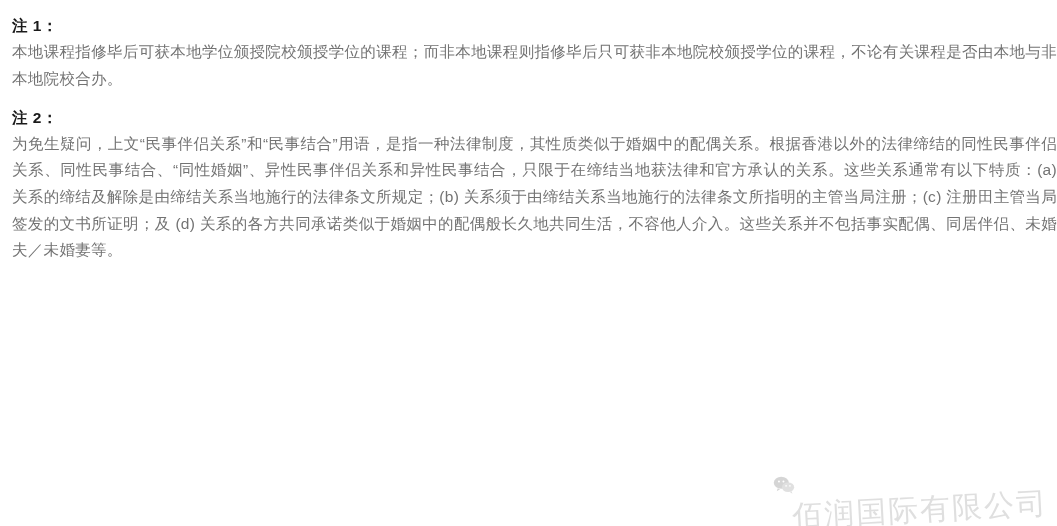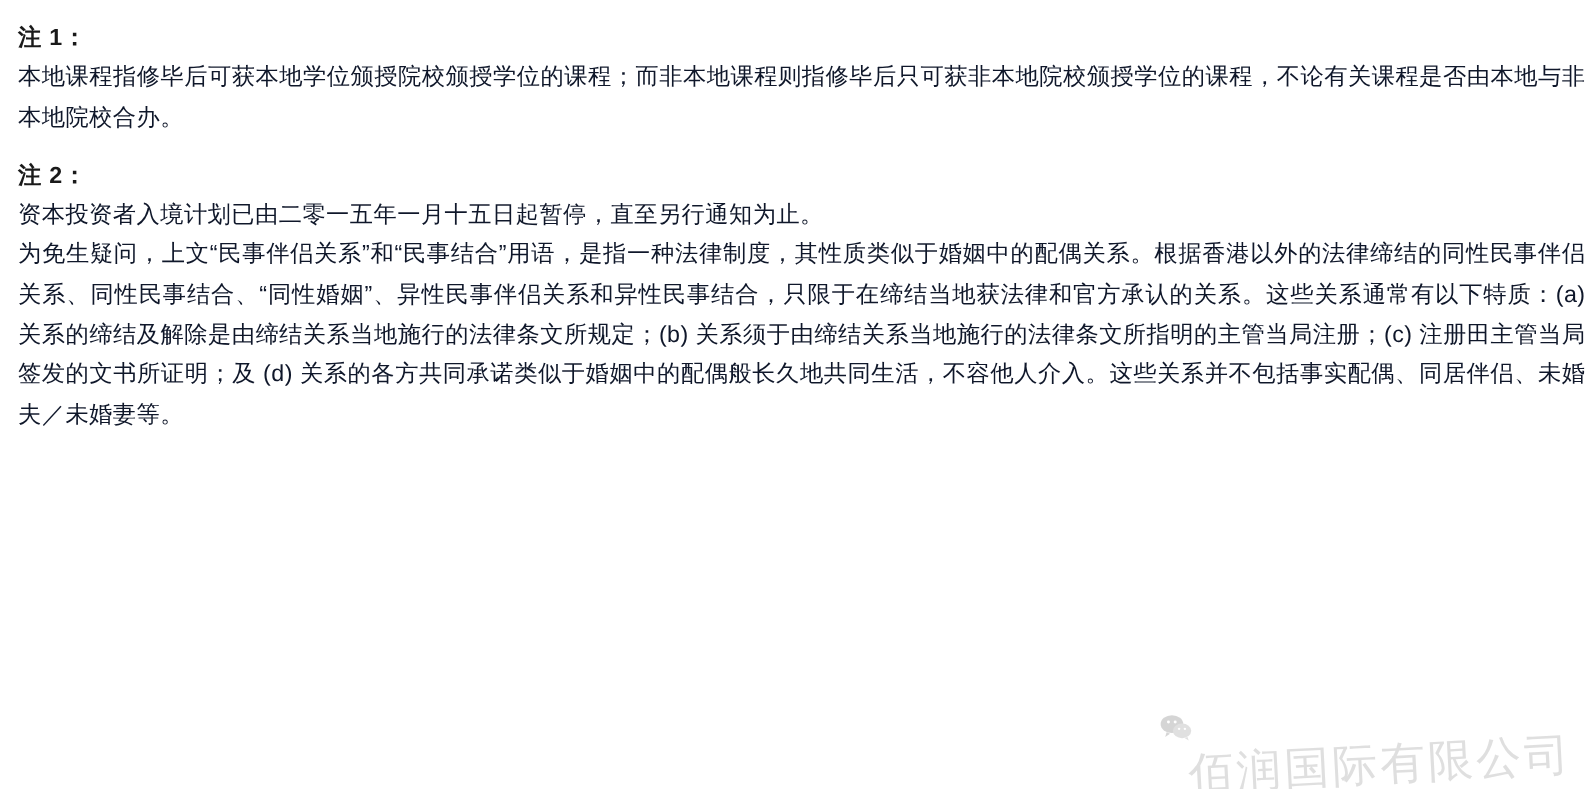--- a/index.html
+++ b/index.html
@@ -26,21 +26,21 @@
   .note-title {
     font-size: 15.5px;
     color: #1a1a1a;
     font-weight: 700;
     letter-spacing: 0.5px;
     line-height: 1.5;
     margin: 0 0 2px 0;
   }
   .note-body {
     font-size: 15.5px;
-    color: #0f172a;
+    color: #737373;
     line-height: 1.72;
     text-align: justify;
     text-justify: inter-character;
     letter-spacing: 0.3px;
     margin: 0;
     word-break: break-all;
   }
   .block {
     margin-bottom: 13px;
   }
@@ -78,21 +78,20 @@
 
 <div class="page">
 
   <div class="block">
     <div class="note-title">注 1：</div>
     <div class="note-body">本地课程指修毕后可获本地学位颁授院校颁授学位的课程；而非本地课程则指修毕后只可获非本地院校颁授学位的课程，不论有关课程是否由本地与非本地院校合办。</div>
   </div>
 
   <div class="block-2">
     <div class="note-title">注 2：</div>
-    <div class="note-body">资本投资者入境计划已由二零一五年一月十五日起暂停，直至另行通知为止。</div>
   </div>
 
   <div class="block">
     <div class="note-body">为免生疑问，上文“民事伴侣关系”和“民事结合”用语，是指一种法律制度，其性质类似于婚姻中的配偶关系。根据香港以外的法律缔结的同性民事伴侣关系、同性民事结合、“同性婚姻”、异性民事伴侣关系和异性民事结合，只限于在缔结当地获法律和官方承认的关系。这些关系通常有以下特质：(a) 关系的缔结及解除是由缔结关系当地施行的法律条文所规定；(b) 关系须于由缔结关系当地施行的法律条文所指明的主管当局注册；(c) 注册田主管当局签发的文书所证明；及 (d) 关系的各方共同承诺类似于婚姻中的配偶般长久地共同生活，不容他人介入。这些关系并不包括事实配偶、同居伴侣、未婚夫／未婚妻等。</div>
     <div class="para-gap"></div>
   </div>
 
   <span class="wm-icon">
     <svg viewBox="0 0 24 20" width="22" height="18" aria-hidden="true">
       <ellipse cx="9" cy="7.5" rx="8.4" ry="6.6" fill="#8a8a8a"></ellipse>

